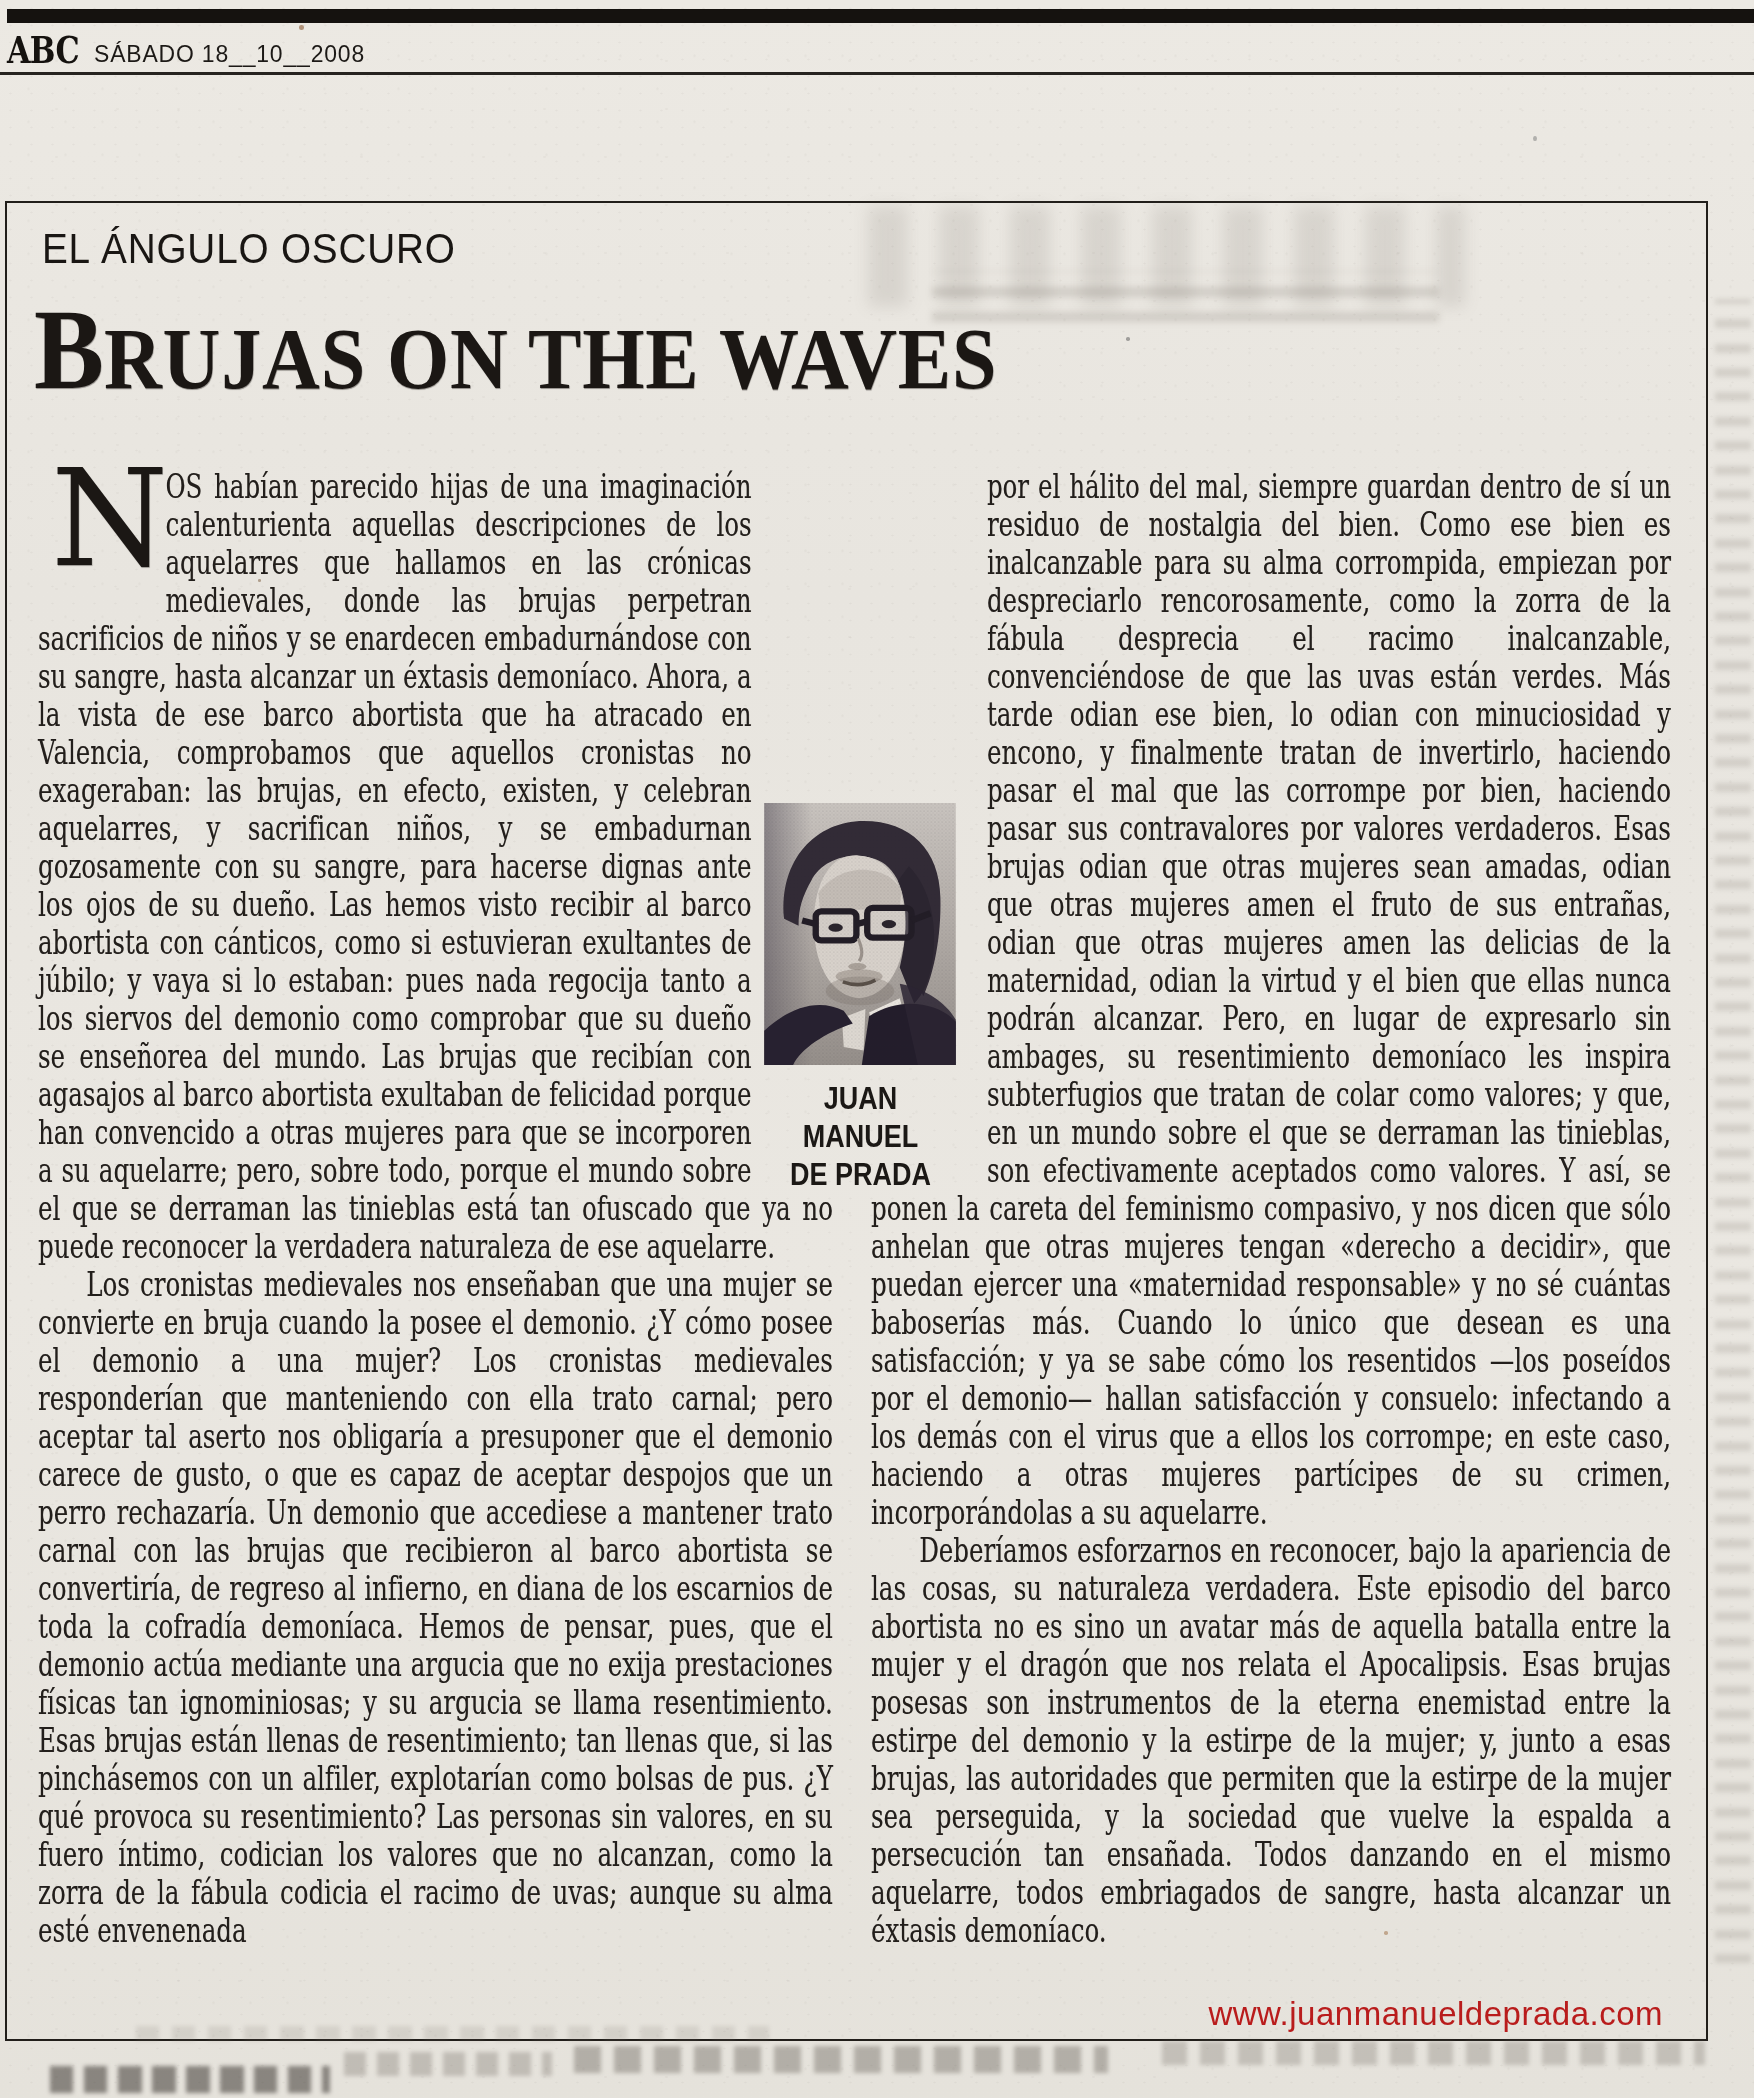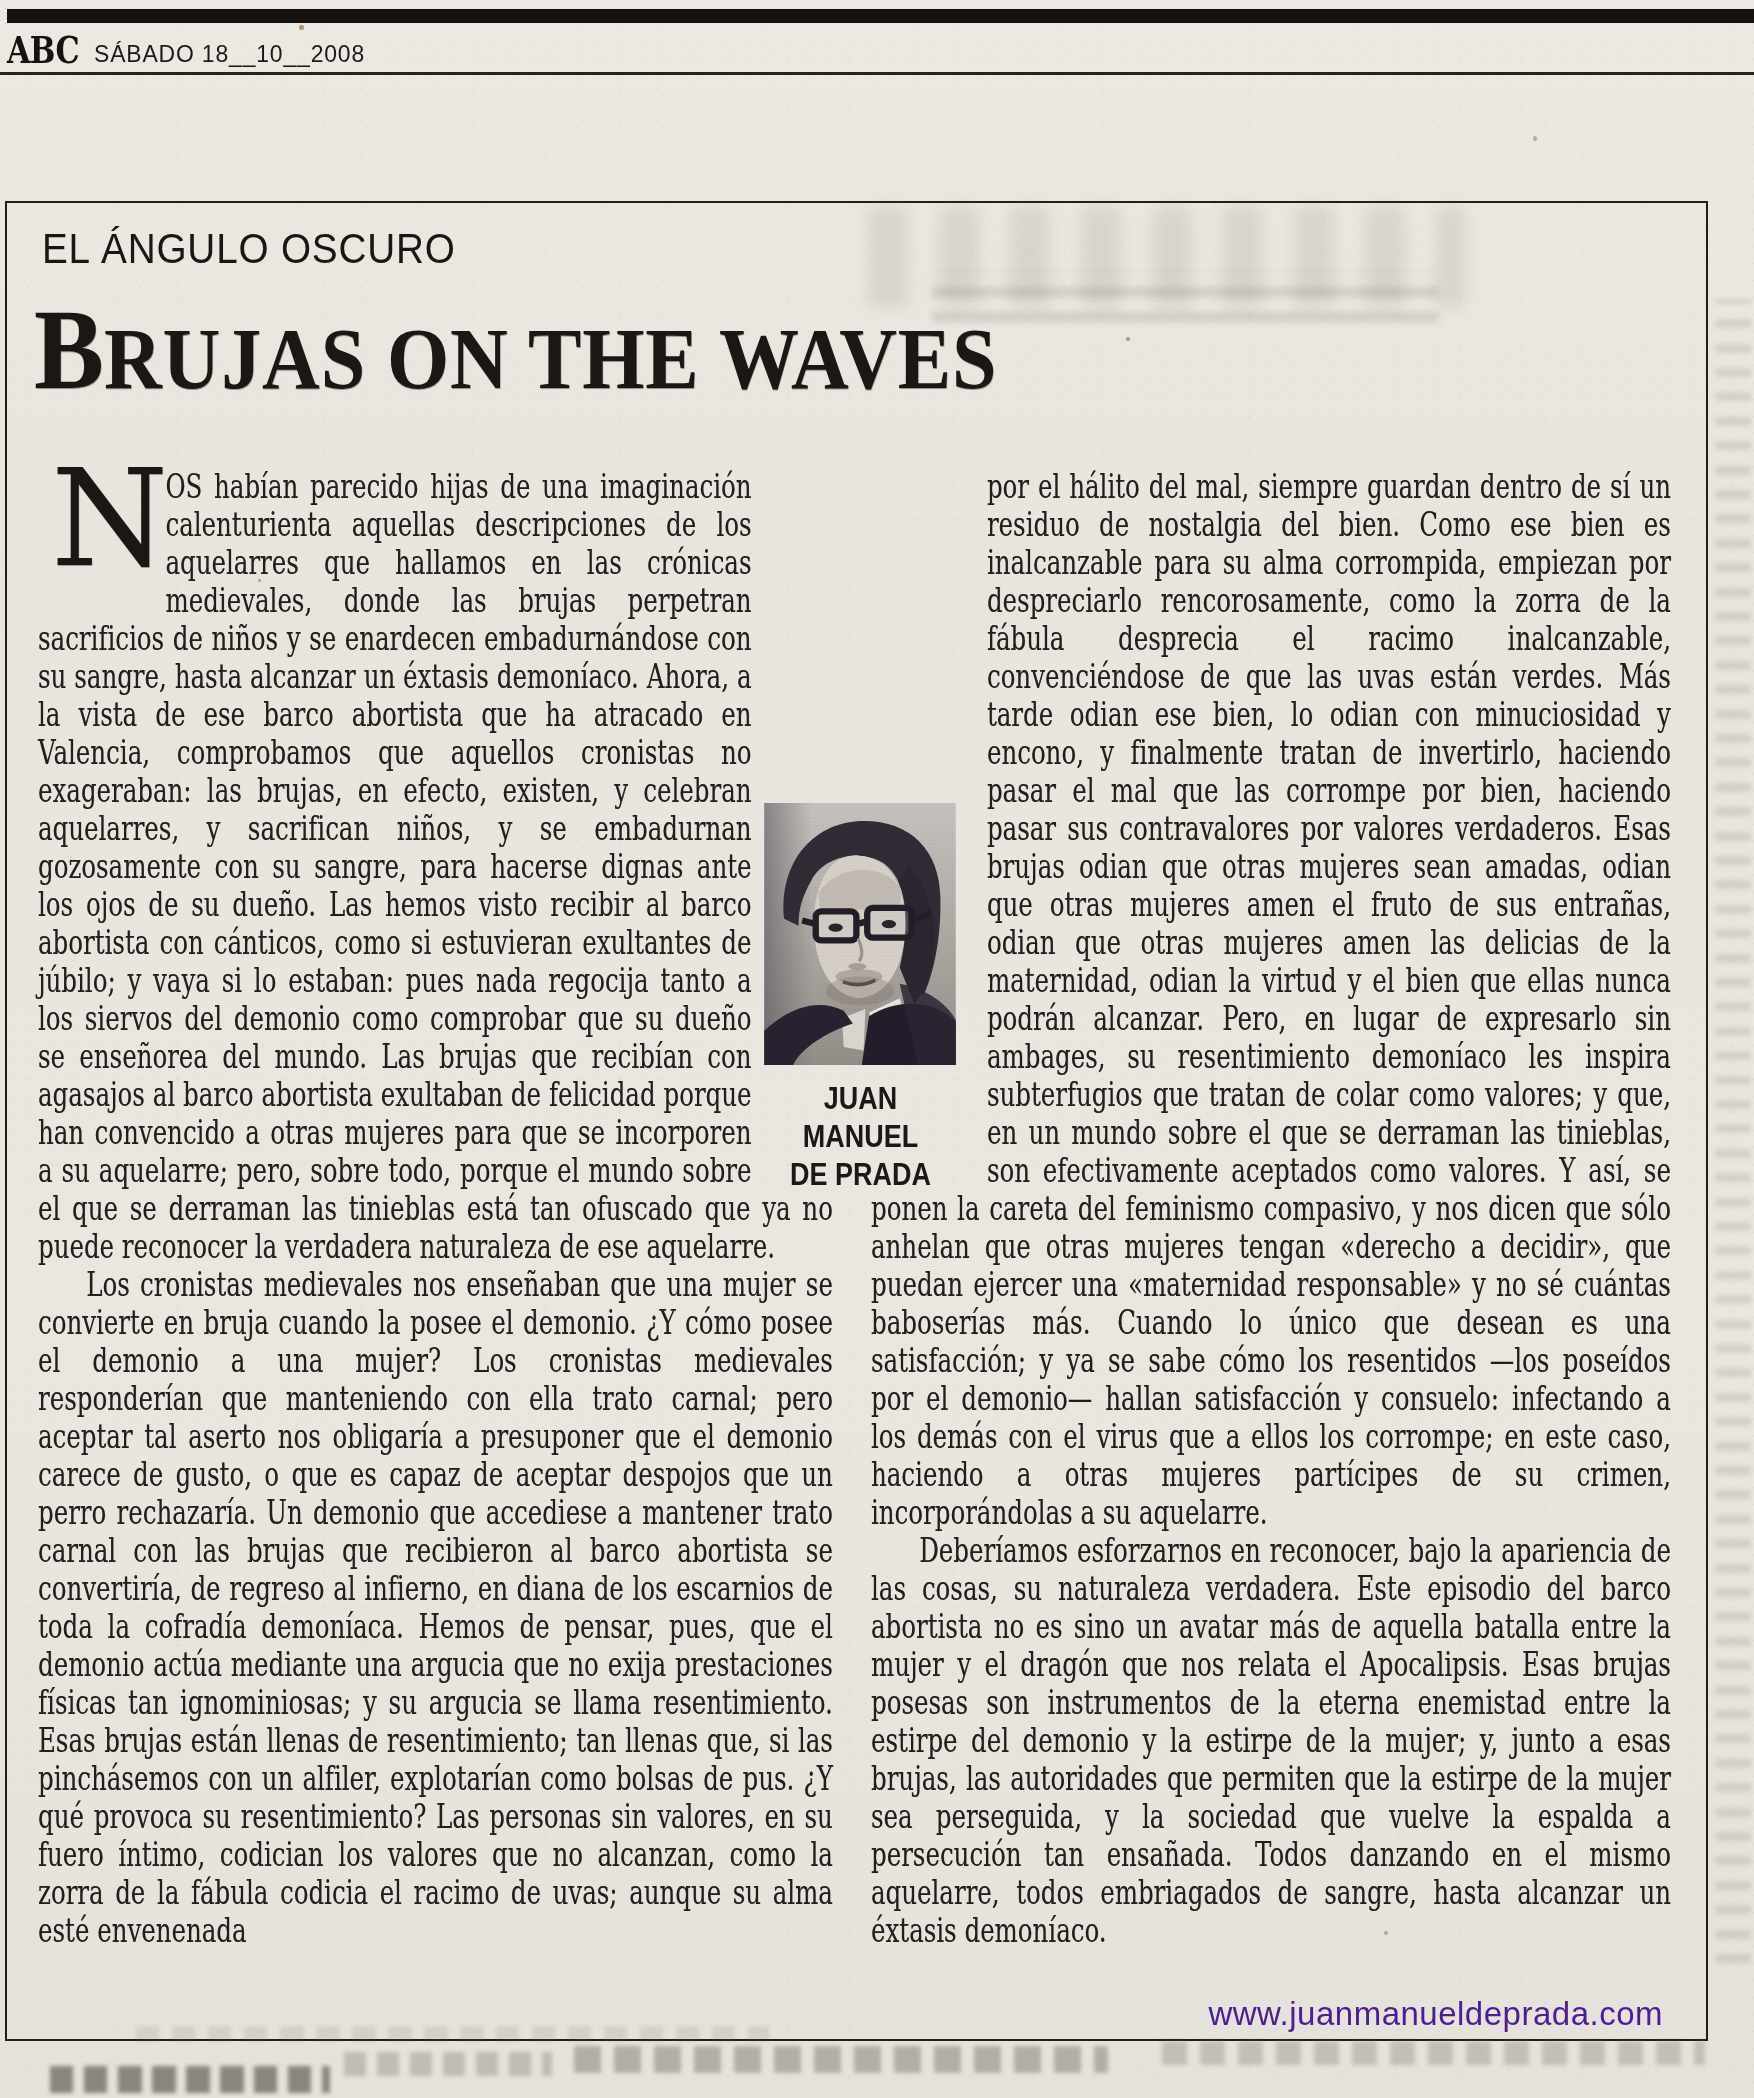--- a/index.html
+++ b/index.html
@@ -61,21 +61,21 @@
          text-shadow:0.5px 0.5px 0.7px rgba(27,23,20,.35);}
 
   
   .portrait{left:764px;top:803px;width:192px;height:262px;}
   .photo-caption{left:754px;top:1080px;width:213px;text-align:center;
          font-family:"Liberation Sans",sans-serif;font-weight:bold;
          font-size:31px;line-height:38px;color:#1b1815;
          transform:scaleX(.87);transform-origin:50% 0;letter-spacing:0;}
 
   .website{right:92px;top:1996px;font-family:"Liberation Sans",sans-serif;
-         font-size:33px;line-height:36px;color:#4c1d95;letter-spacing:0.5px;}
+         font-size:33px;line-height:36px;color:#b91c1c;letter-spacing:0.5px;}
 
   
   .ghost{pointer-events:none;}
   .ghost-big{left:868px;top:206px;width:597px;height:101px;opacity:.14;
      background:repeating-linear-gradient(90deg, #6a635b 0 40px, transparent 40px 71px);
      filter:blur(8.1px);}
   .ghost-small-lines{left:932px;top:271px;width:507px;height:51px;opacity:.22;
      background:repeating-linear-gradient(0deg, #7d766d 0 10px, transparent 10px 25px);
      filter:blur(3.6px);}
   .ghost-right-strip{left:1715px;top:299px;width:36px;height:1664px;opacity:.2;

